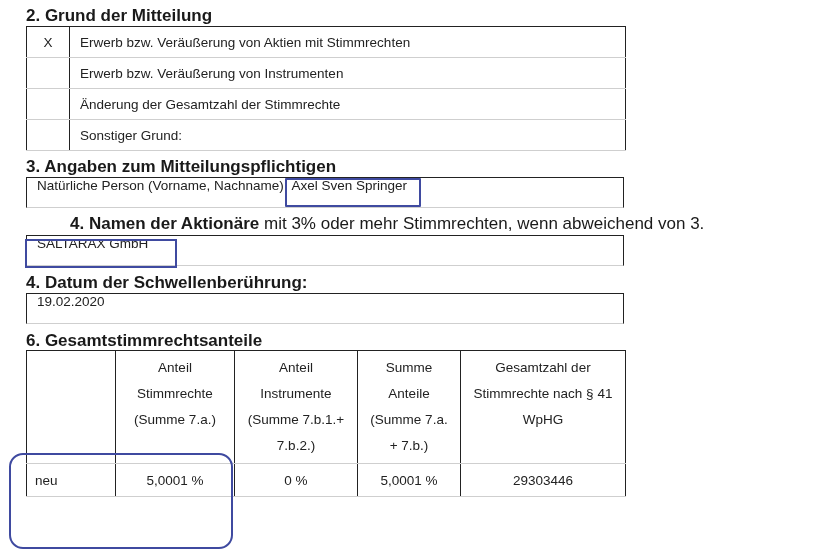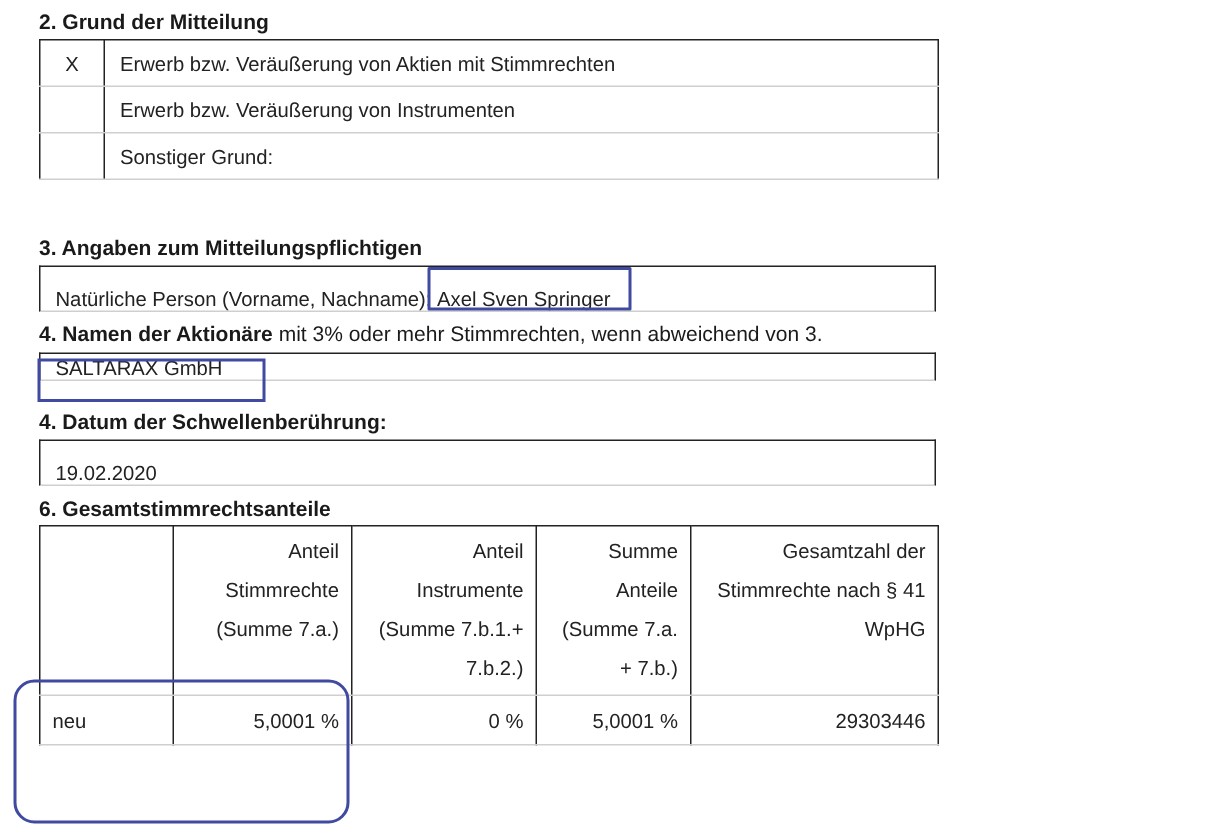--- a/index.html
+++ b/index.html
@@ -1,63 +1,67 @@
 <!DOCTYPE html>
 <html><head>
 <meta charset="utf-8">
 <style>
   html, body { margin:0; padding:0; background:#ffffff; }
   body { width:813px; height:556px; position:relative; overflow:hidden;
          font-family:"Liberation Sans", "DejaVu Sans", sans-serif; color:#222; font-size:13.5px; }
-  .h { position:absolute; left:26px; font-weight:bold; font-size:14px; color:#1a1a1a; }
+  .h { position:absolute; left:26px; font-weight:bold; font-size:17px; color:#1a1a1a; }
   .h .norm { font-weight:normal; }
   .box { position:absolute; left:26px; width:598px; border:1px solid #222; border-bottom:1px solid #cfcfcf; box-sizing:border-box; }
   .t2 { position:absolute; left:26px; top:26px; width:600px; border-collapse:collapse; }
   .t2 td { border-left:1px solid #222; border-right:1px solid #222; border-bottom:1px solid #cfcfcf; height:30px; padding:0 10px; }
   .t2 tr:first-child td { border-top:1px solid #222; }
   .t2 td.chk { width:22px; text-align:center; }
-  .cell { position:absolute; top:0; bottom:0; left:10px; display:flex; align-items:flex-end; }
+  .cell { position:absolute; top:0; bottom:0; left:10px; display:flex; align-items:flex-start; }
   .hl { position:absolute; border:2px solid #3f4aa0; box-sizing:border-box; }
   .t6 { position:absolute; left:26px; top:350px; width:600px; border-collapse:collapse; }
   .t6 td { border-left:1px solid #222; border-right:1px solid #222; border-bottom:1px solid #cfcfcf; padding:0 8px; vertical-align:top; line-height:26px; }
   .t6 tr:first-child td { border-top:1px solid #222; padding-top:4px; padding-bottom:4px; }
-  .t6 td.r { text-align:right; }
+  .t6 td.r { text-align:center; }
   .t6 tr.data td { padding-top:4px; padding-bottom:2px; }
 </style>
 </head>
 <body>
 
 <div class="h" style="top:6px;">2. Grund der Mitteilung</div>
 <table class="t2">
   <tbody>
       <tr>
     <td class="chk">X</td>
     <td>Erwerb bzw. Veräußerung von Aktien mit Stimmrechten</td>
   </tr>
   <tr>
     <td class="chk"></td>
     <td>Erwerb bzw. Veräußerung von Instrumenten</td>
   </tr>
   <tr>
     <td class="chk"></td>
+    <td>Änderung der Gesamtzahl der Stimmrechte</td>
+  </tr>
+  <tr>
+    <td class="chk"></td>
     <td>Sonstiger Grund:</td>
   </tr>
 </tbody>
   </table>
 
 <div class="h" style="top:157px;">3. Angaben zum Mitteilungspflichtigen</div>
 <div class="box" style="top:177px; height:31px;">
   <div class="cell" style="white-space:pre;">
     <span>Natürliche Person (Vorname, Nachname): </span><span>Axel Sven Springer</span>
   </div>
 </div>
 <div class="hl" style="left:285px; top:178px; width:136px; height:29px; border-radius:1px;"></div>
 
-<div class="h" style="top:214px;"><span>4. Namen der Aktionäre</span><span class="norm"> mit 3% oder mehr Stimmrechten, wenn abweichend von 3.</span></div>
-<div class="box" style="top:235px; height:19px;">
+<div class="h" style="top:214px;margin-left:44px;"><span>4. Namen der Aktionäre</span><span class="norm"> mit 3% oder mehr Stimmrechten, wenn abweichend von 3.</span></div>
+<div class="box" style="top:235px; height:31px;">
   <div class="cell">SALTARAX GmbH</div>
 </div>
 <div class="hl" style="left:25px; top:239px; width:152px; height:29px;"></div>
 
 <div class="h" style="top:273px;">4. Datum der Schwellenberührung:</div>
 <div class="box" style="top:293px; height:31px;">
   <div class="cell">19.02.2020</div>
 </div>
 
 <div class="h" style="top:331px;">6. Gesamtstimmrechtsanteile</div>

